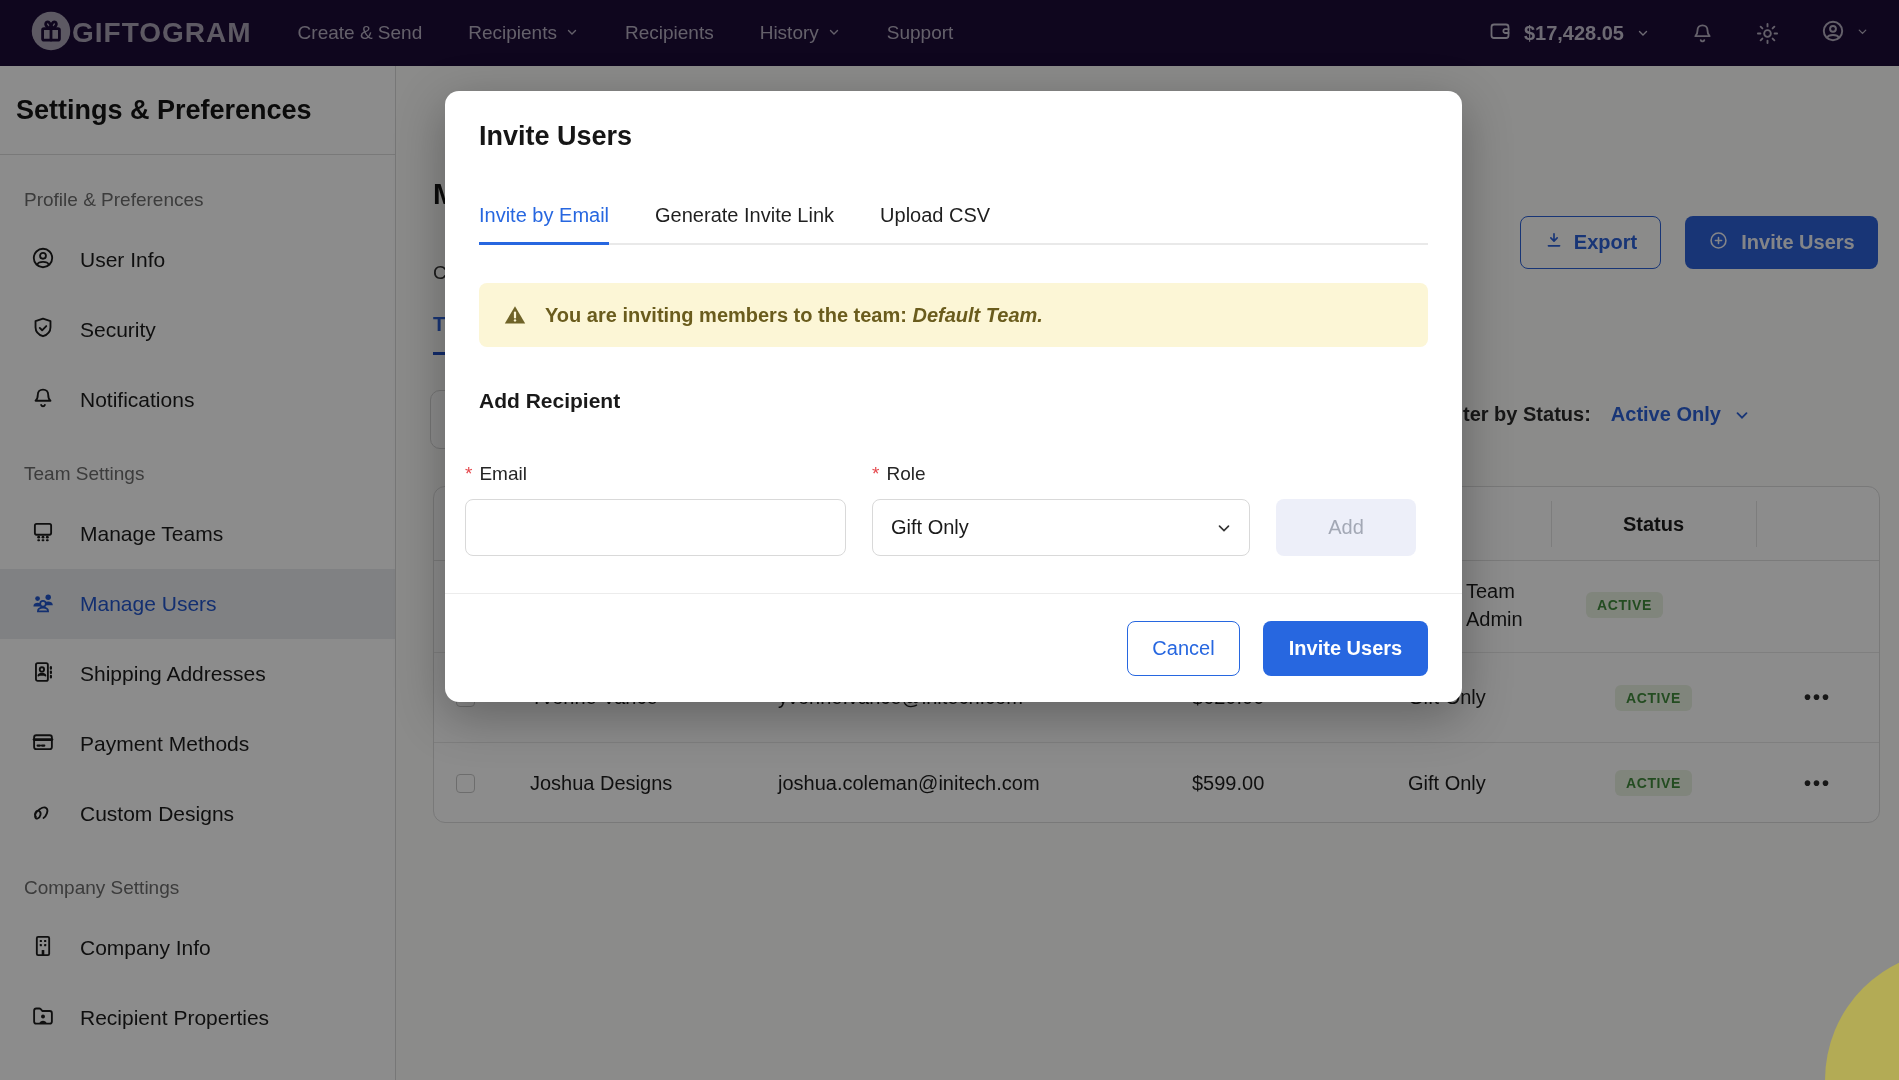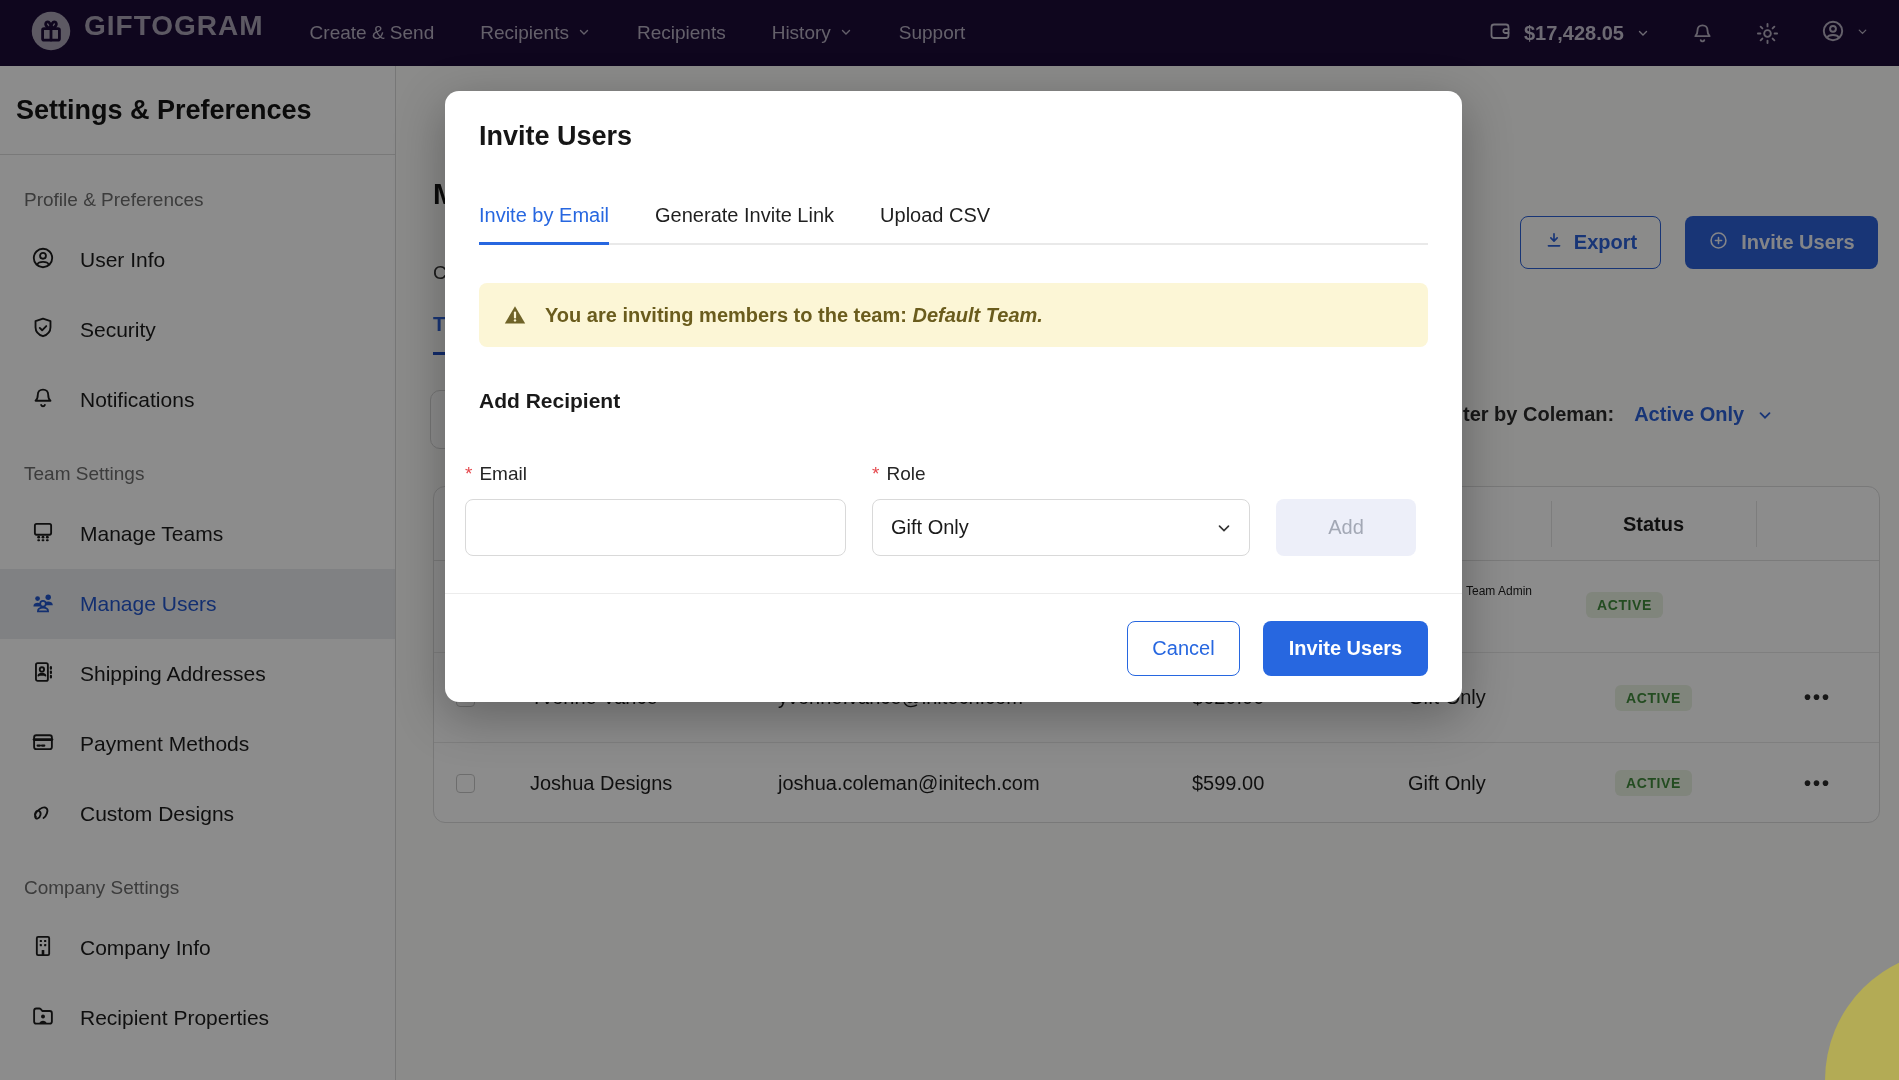--- a/index.html
+++ b/index.html
@@ -4,21 +4,21 @@
 <style>
   * { margin:0; padding:0; box-sizing:border-box; }
   html,body { width:1899px; height:1080px; }
   body { font-family:"Liberation Sans", sans-serif; background:#fff; }
   .stage { position:relative; width:1899px; height:1080px; overflow:hidden; background:#fff; }
 
   
   .navbar { position:absolute; left:0; top:0; width:1899px; height:66px; background:#1d0b38;
             display:flex; align-items:center; padding:0 30px; z-index:10; }
   .nav-left { display:flex; align-items:center; gap:46px; }
-  .brand { display:flex; gap:12px; color:#a9a3b5; }
+  .brand { display:flex; align-items:center; color:#a9a3b5; }
   .brand-text { font-size:28px; font-weight:800; letter-spacing:1px; color:#a9a3b5; }
   .nav-link { display:flex; align-items:center; gap:8px; color:#b6b0c2; font-size:19px; cursor:pointer; }
   .nav-right { margin-left:auto; display:flex; align-items:center; gap:40px; }
   .nav-balance { display:flex; align-items:center; gap:12px; color:#c6c1d2; font-size:20px; font-weight:600; }
   .nav-icon { color:#b6b0c2; display:flex; align-items:center; }
   .nav-account { display:flex; align-items:center; gap:10px; color:#b6b0c2; }
 
   
   .sidebar { position:absolute; left:0; top:66px; width:396px; height:1014px; background:#fff;
              border-right:1px solid #d9d9d9; z-index:5; }
@@ -53,21 +53,21 @@
 
   
   .pg-table { position:absolute; left:37px; top:420px; width:1447px; height:337px;
               border:1.5px solid #dcdcdc; border-radius:12px; background:#fff; }
   .t-header { position:relative; height:74px; border-bottom:1px solid #e0e0e0; }
   .t-header .status-h { position:absolute; left:1117px; top:0; width:205px; height:74px;
                         display:flex; align-items:center; justify-content:center;
                         font-size:20px; font-weight:700; color:#1d1d1d; }
   .t-vsep { position:absolute; top:14px; width:1px; height:46px; background:#e3e3e3; }
   .t-row1 { position:relative; height:92px; border-bottom:1px solid #e8e8e8; }
-  .t-row1 .role { position:absolute; left:1032px; top:16px; width:88px; font-size:12px; color:#1d1d1d; line-height:28px; }
+  .t-row1 .role { position:absolute; left:1032px; top:16px; width:88px; font-size:20px; color:#1d1d1d; line-height:28px; }
   .t-row1 .badge { position:absolute; left:1152px; top:31px; }
   .t-row { display:grid; grid-template-columns:62px 248px 414px 216px 177px 205px 1fr;
            align-items:center; height:90px; border-bottom:1px solid #e8e8e8; }
   .t-row.last { height:80px; border-bottom:none; }
   .t-cell { font-size:20px; color:#1d1d1d; padding-left:34px; }
   .t-check { width:19px; height:19px; border:1.5px solid #c7c7c7; border-radius:4px; margin-left:22px; background:#fff; cursor:pointer; }
   .t-status { display:flex; justify-content:center; }
   .badge { display:inline-block; padding:5px 11px; font-size:14px; font-weight:700; letter-spacing:0.6px;
            color:#418a3c; background:#e9f2e2; border-radius:6px; }
   .t-kebab { text-align:center; font-size:20px; font-weight:900; letter-spacing:2px; color:#2b2b2b; cursor:pointer; }
@@ -316,21 +316,21 @@
     </button>
     <button class="btn-invite-hdr">
       <span><svg width="21" height="21" viewBox="0 0 24 24" fill="none" stroke="currentColor" stroke-width="1.8" stroke-linecap="round">
             <circle cx="12" cy="12" r="8.5"></circle>
             <path d="M12 8.5v7M8.5 12h7"></path>
           </svg></span>
       <span>Invite Users</span>
     </button>
 
     <div class="pg-filter">
-      <span class="frag">ter by Coleman:</span>
+      <span class="frag">ter by Status:</span>
       <span class="val">Active Only</span>
       <svg width="18" height="18" viewBox="0 0 24 24" fill="none" stroke="currentColor" stroke-width="2.4" stroke-linecap="round">
           <path d="M6 9.5l6 6 6-6"></path>
         </svg>
     </div>
 
     <div class="pg-table">
       <div class="t-header">
         <div class="t-vsep" style="left:1117px"></div>
         <div class="t-vsep" style="left:1322px"></div>

